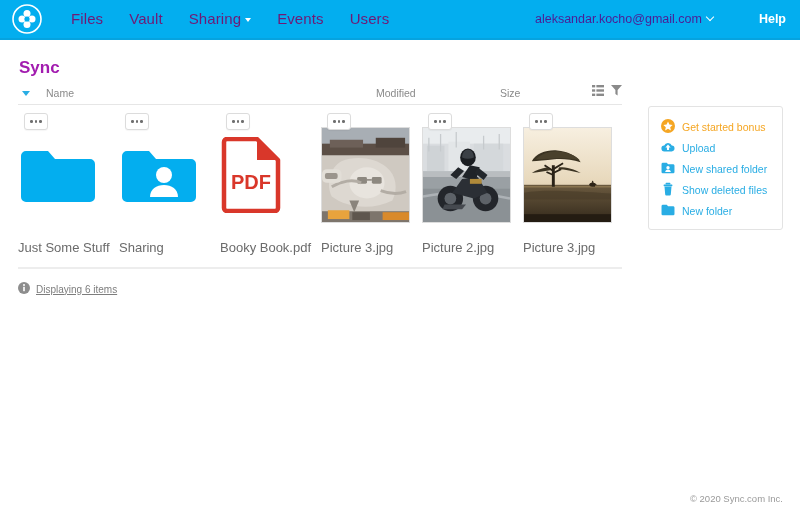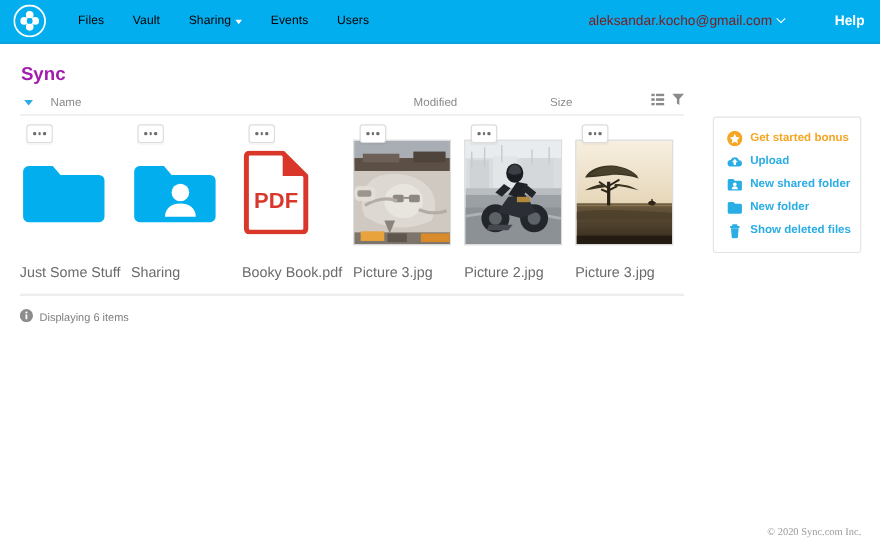--- a/index.html
+++ b/index.html
@@ -14,34 +14,34 @@
   
   .topbar {
     position: absolute; top: 0; left: 0; width: 800px; height: 40px;
     background: #03AEEF;
     border-bottom: 2px solid #06a3df;
     display: flex; align-items: center;
   }
   .logo { width: 30px; height: 30px; margin-left: 12px; margin-right: 16px; flex: 0 0 auto; }
   .nav-items { display: flex; align-items: center; gap: 0px; }
   .nav-item {
-    color: #000000; font-size: 11px; padding: 0 13px; line-height: 40px;
+    color: #701a75; font-size: 15px; padding: 0 13px; line-height: 40px;
     white-space: nowrap; cursor: pointer; letter-spacing: .1px;
   }
   .nav-item.has-caret { display: flex; align-items: center; gap: 4px; }
   .caret {
     width: 0; height: 0; border-left: 3.5px solid transparent;
     border-right: 3.5px solid transparent; border-top: 4px solid #ffffff;
     display: inline-block; position: relative; top: 1px;
   }
   .topbar-right {
     margin-left: auto; display: flex; align-items: center; padding-right: 14px;
   }
   .account {
-    color: #7f1d1d; font-size: 12.5px; display: flex; align-items: center; gap: 5px;
+    color: #4c1d95; font-size: 12.5px; display: flex; align-items: center; gap: 5px;
     cursor: pointer; white-space: nowrap;
   }
   .chev {
     display: inline-block; width: 6px; height: 6px;
     border-right: 1.4px solid #fff; border-bottom: 1.4px solid #fff;
     transform: rotate(45deg); position: relative; top: -2px;
   }
   .help { color:#fff; font-size:12.5px; font-weight:bold; margin-left: 28px; cursor:pointer;padding-left:18px; }
 
   
@@ -92,39 +92,39 @@
   }
   .photo svg { display:block; width:100%; height:100%; }
 
   .items-rule {
     position: absolute; left: 18px; top: 267px; width: 604px; height: 2px;
     background: #ededed;
   }
   .status {
     position: absolute; left: 18px; top: 280px; display: flex; align-items: center; gap: 6px;
   }
-  .status-txt { font-size: 10px; color: #7d7d7d; }
+  .status-txt { font-size: 10px; color: #7d7d7d; text-decoration: underline; }
 
   
   .actions {
     position: absolute; left: 648px; top: 106px; width: 135px;
     background: #fff; border: 1px solid #e3e3e3; border-radius: 3px;
     padding: 8px 0 9px 0;
   }
   .action-row {
-    display: flex; align-items: flex-start; gap: 7px; padding: 3.5px 0 3.5px 12px;
-    font-size: 10.5px; color: #29ade4; cursor: pointer; white-space: nowrap; font-weight: bold;
+    display: flex; align-items: flex-end; gap: 7px; padding: 3.5px 0 3.5px 12px;
+    font-size: 10.5px; color: #29ade4; cursor: pointer; white-space: nowrap;
   }
   .action-row.bonus { color: #f5a623; }
   .act-ico { width: 14px; height: 14px; flex: 0 0 14px; line-height:0; }
 
   
   .footer {
-    position: absolute; right: 17px; bottom: 16px;
-    font-size: 9.5px; color: #9a9a9a; font-family: Liberation Serif, serif;
+    position: absolute; right: 17px; bottom: 1px;
+    font-size: 9.5px; color: #9a9a9a;
   }
 </style>
 </head>
 <body>
 
 <div id="page">
 
   <div class="topbar">
     <div class="logo">
       <svg viewBox="0 0 30 30">
@@ -396,35 +396,35 @@
           <path d="M0.6 2.6A1.6 1.6 0 0 1 2.2 1h4.4l1.5 1.8h6.1a1.4 1.4 0 0 1 1.2 1.4v7.4A1.4 1.4 0 0 1 14 13H2a1.4 1.4 0 0 1-1.4-1.4z" fill="#29ADE4"></path>
           <circle cx="8" cy="6.6" r="1.9" fill="#fff"></circle>
           <path d="M4.8 11.6c0-1.9 1.5-3 3.2-3s3.2 1.1 3.2 3z" fill="#fff"></path>
         </svg>
       </span>
       <span>New shared folder</span>
     </div>
 
     <div class="action-row">
       <span class="act-ico">
-        <svg width="14" height="14" viewBox="0 0 16 14">
-          <path d="M0.6 2.6A1.6 1.6 0 0 1 2.2 1h4.4l1.5 1.8h6.1a1.4 1.4 0 0 1 1.2 1.4v7.4A1.4 1.4 0 0 1 14 13H2a1.4 1.4 0 0 1-1.4-1.4z" fill="#29ADE4"></path>
-        </svg>
-      </span>
-      <span>New folder</span>
-    </div>
-
-    <div class="action-row">
-      <span class="act-ico">
         <svg width="14" height="14" viewBox="0 0 14 14">
           <rect x="4.6" y="0.8" width="4.8" height="1.8" rx="0.6" fill="#29ADE4"></rect>
           <rect x="2.6" y="2.4" width="8.8" height="1.8" rx="0.6" fill="#29ADE4"></rect>
           <path d="M3.5 4.6h7l-0.7 8a1 1 0 0 1-1 0.9H5.2a1 1 0 0 1-1-0.9z" fill="#29ADE4"></path>
         </svg>
       </span>
       <span>Show deleted files</span>
     </div>
 
+    <div class="action-row">
+      <span class="act-ico">
+        <svg width="14" height="14" viewBox="0 0 16 14">
+          <path d="M0.6 2.6A1.6 1.6 0 0 1 2.2 1h4.4l1.5 1.8h6.1a1.4 1.4 0 0 1 1.2 1.4v7.4A1.4 1.4 0 0 1 14 13H2a1.4 1.4 0 0 1-1.4-1.4z" fill="#29ADE4"></path>
+        </svg>
+      </span>
+      <span>New folder</span>
+    </div>
+
   </div>
 
   <div class="footer">© 2020 Sync.com Inc.</div>
 
 </div>
 
 </body></html>

